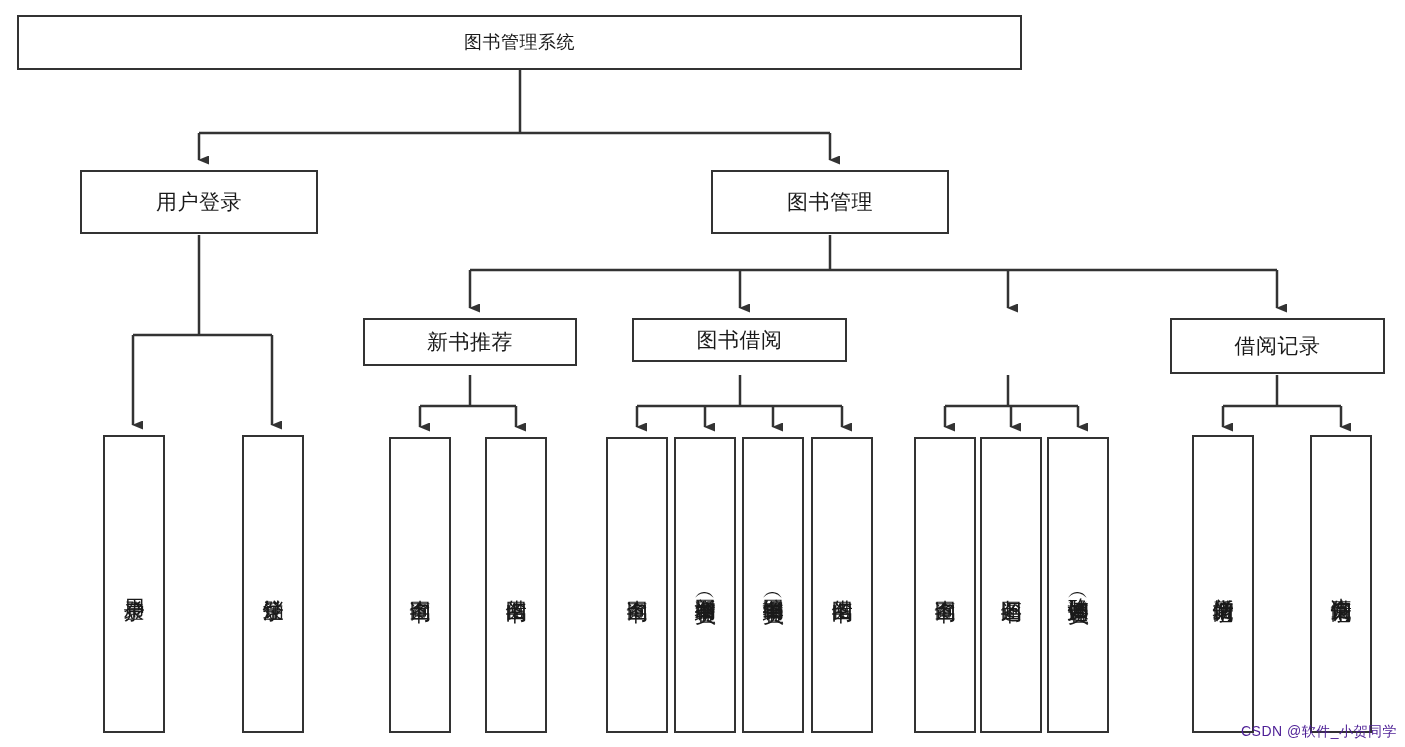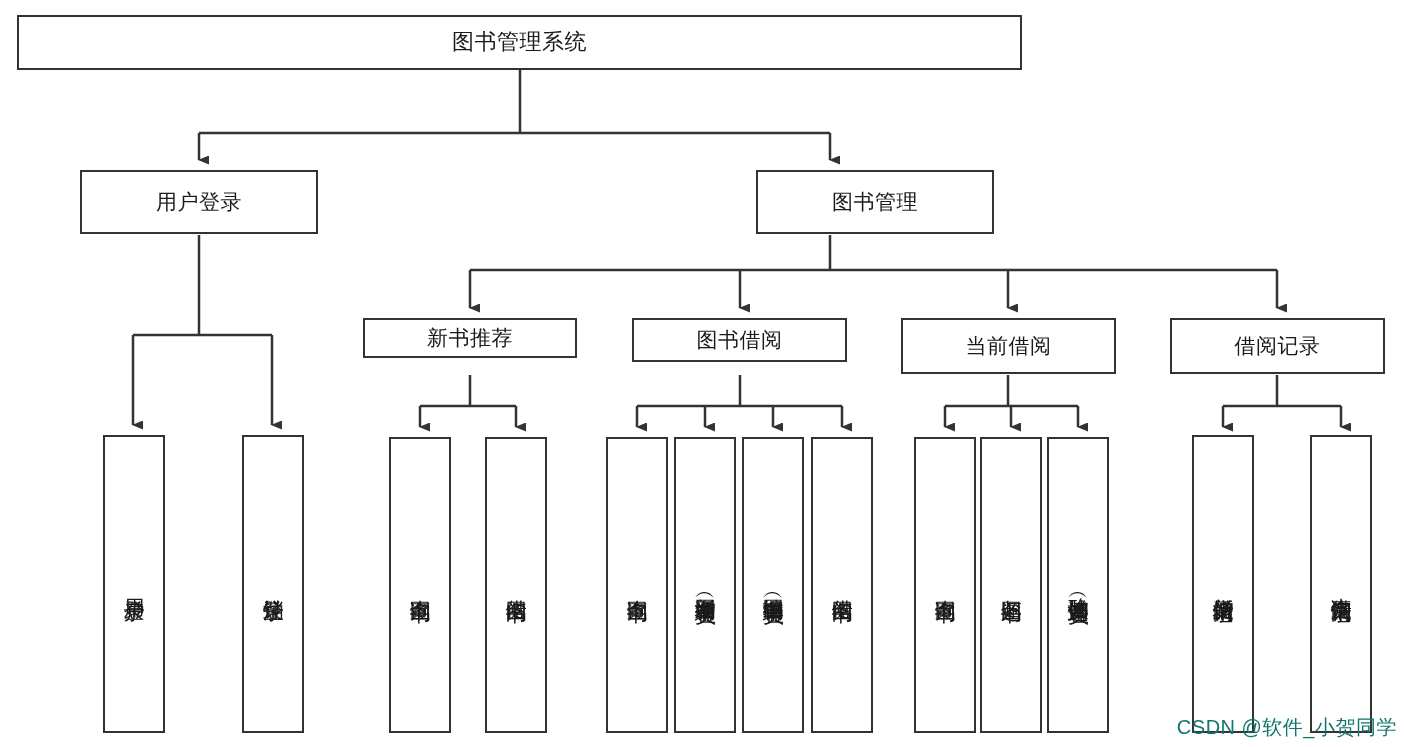--- a/index.html
+++ b/index.html
@@ -33,40 +33,40 @@
     align-items: center;
     justify-content: center;
     color: #1a1a1a;
   }
   .node-horizontal {
     font-size: 21px;
     line-height: 1.2;
     letter-spacing: 0.5px;
   }
   .node-root {
-    font-size: 22px;
+    font-size: 18px;
     text-align: center;
   }
   .node-leaf {
     font-size: 21px;
     line-height: 1.25;
     letter-spacing: 1px;
   }
   .node-leaf .vtext {
     writing-mode: vertical-rl;
     text-orientation: upright;
     white-space: nowrap;
     display: block;
   }
   #watermark {
     position: absolute;
     right: 8px;
     bottom: 6px;
-    font-size: 20px;
-    color: #0f766e;
+    font-size: 14px;
+    color: #4c1d95;
     letter-spacing: 0.5px;
     white-space: nowrap;
   }
 </style>
 </head>
 <body>
 
 <div id="diagram-canvas">
 
   <svg id="connector-layer" viewBox="0 0 1405 747" width="1405" height="747" xmlns="http://www.w3.org/2000/svg">
@@ -121,35 +121,32 @@
   </svg>
 
   <div class="node node-horizontal node-root" style="left:17px; top:15px; width:1005px; height:55px;">
     <span>图书管理系统</span>
   </div>
 
   <div class="node node-horizontal" style="left:80px; top:170px; width:238px; height:64px;">
     <span>用户登录</span>
   </div>
 
-  <div class="node node-horizontal" style="left:711px; top:170px; width:238px; height:64px;margin-left:45px;">
+  <div class="node node-horizontal" style="left:711px; top:170px; width:238px; height:64px;">
     <span>图书管理</span>
   </div>
 
-  <div class="node node-horizontal" style="left:363px; top:318px; width:214px; height:40px;">
+  <div class="node node-horizontal" style="left:363px; top:318px; width:214px; height:48px;">
     <span>新书推荐</span>
   </div>
 
   <div class="node node-horizontal" style="left:632px; top:318px; width:215px; height:44px;">
     <span>图书借阅</span>
   </div>
 
-  <div class="node node-horizontal" style="left:901px; top:318px; width:215px; height:56px;">
-    <span>当前借阅</span>
-  </div>
 
   <div class="node node-horizontal" style="left:1170px; top:318px; width:215px; height:56px;align-items:center;">
     <span>借阅记录</span>
   </div>
 
   <div class="node node-leaf" style="left:103px; top:435px; width:62px; height:298px;">
     <span class="vtext">用户登录</span>
   </div>
 
   <div class="node node-leaf" style="left:242px; top:435px; width:62px; height:298px;">

